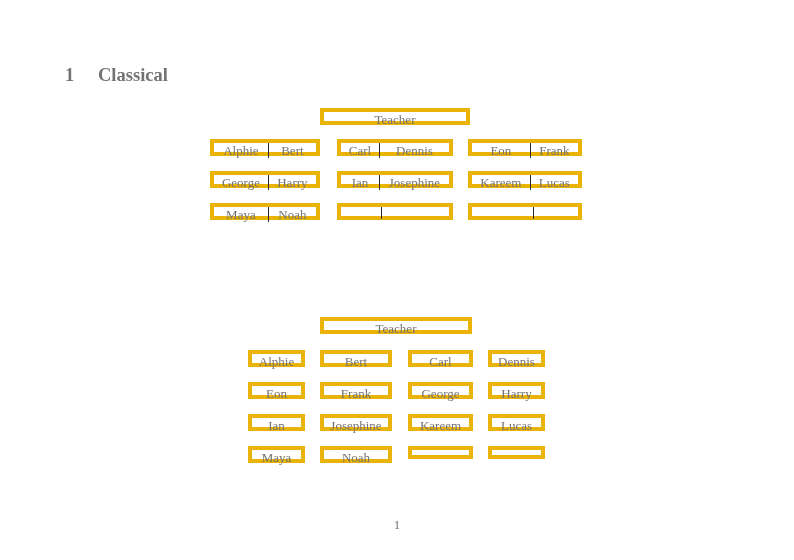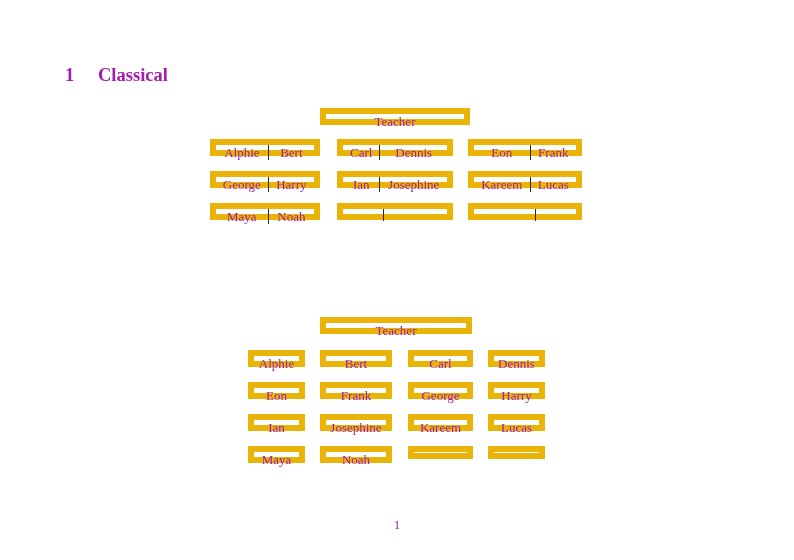--- a/index.html
+++ b/index.html
@@ -1,22 +1,22 @@
 <!DOCTYPE html>
 <html><head>
 <meta charset="utf-8">
 <style>
   html,body{margin:0;padding:0;background:#ffffff;}
   .page{
     position:relative;width:794px;height:560px;background:#ffffff;overflow:hidden;
-    font-family:"Liberation Serif","DejaVu Serif",serif;color:#a21caf;
+    font-family:"Liberation Serif","DejaVu Serif",serif;color:#737373;
   }
   .section-heading{position:absolute;left:65px;font-weight:bold;font-size:18.5px;line-height:21px;white-space:nowrap;}
   .sec-num{display:inline-block;width:33px;}
-  .desk{position:absolute;box-sizing:border-box;height:17px;border:6px solid #eab308;background:#fff;display:flex;align-items:stretch;}
+  .desk{position:absolute;box-sizing:border-box;height:17px;border:4px solid #eab308;background:#fff;display:flex;align-items:stretch;}
   .desk .seat{display:block;height:15px;line-height:15px;text-align:center;font-size:13px;overflow:hidden;white-space:nowrap;}
   .desk .seat.sep{border-left:1px solid #2a2a2a;}
   .desk.single{display:block;}
   .desk.single .seat{width:100%;}
   .desk.short{height:13px;}
   .part-divider{position:absolute;top:0;width:1px;height:12px;background:#2a2a2a;}
   .page-number{position:absolute;left:0;top:517px;width:100%;text-align:center;font-size:13px;}
 </style>
 </head>
 <body>

